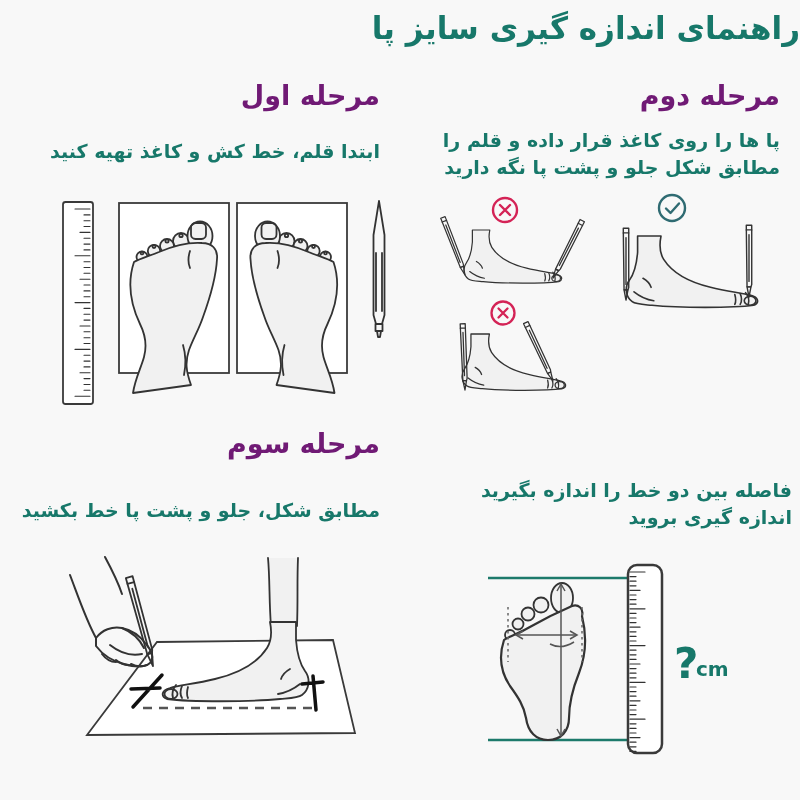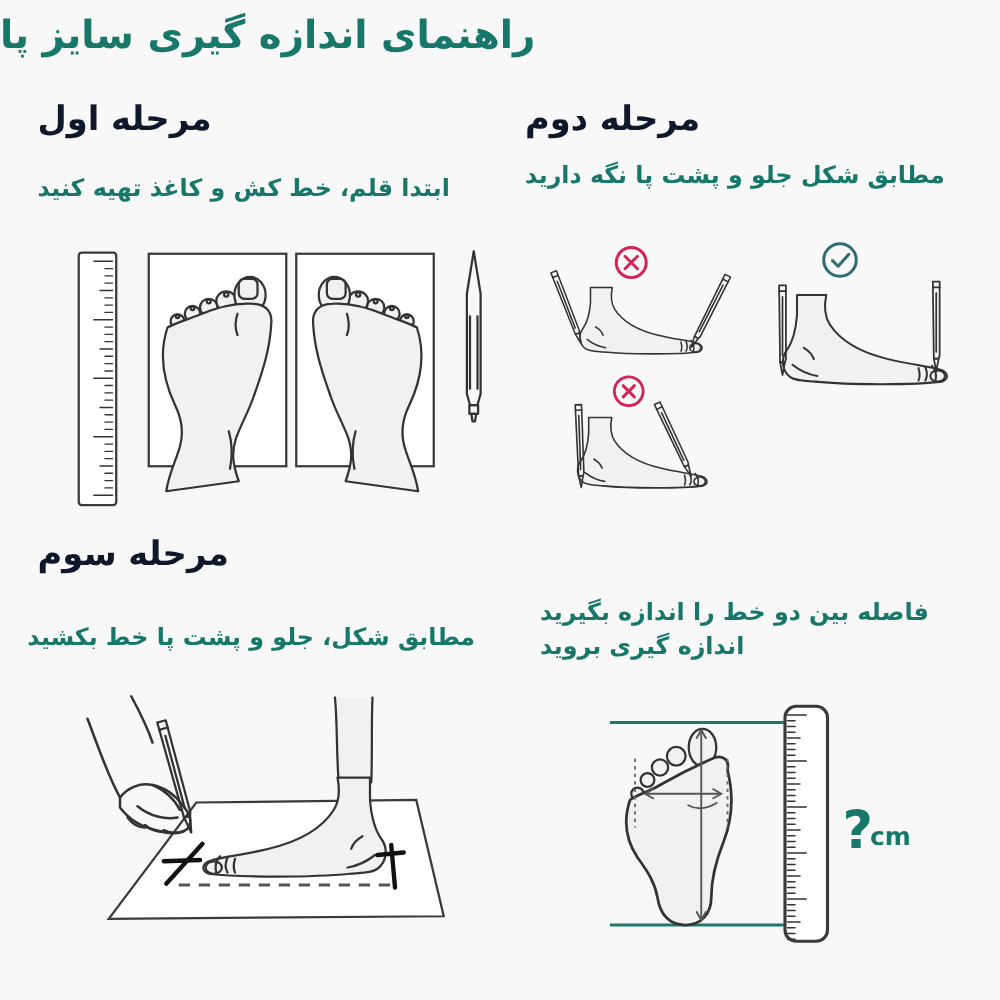--- a/index.html
+++ b/index.html
@@ -4,27 +4,27 @@
 <style>
   html,body{margin:0;padding:0;}
   body{
     width:800px;height:800px;
     background:#f8f8f8;
     font-family:"DejaVu Sans","Liberation Sans",sans-serif;
     overflow:hidden;
   }
   .canvas{position:relative;width:800px;height:800px;background:#f8f8f8;}
   .abs{position:absolute;}
-  .ctr{text-align:left;}
+  .ctr{text-align:right;}
   .title{
     top:10px;left:0;width:800px;
     font-size:31px;font-weight:700;color:#17786a;
   }
   .step-heading{
-    font-size:27px;font-weight:700;color:#0f172a;
+    font-size:27px;font-weight:700;color:#701a75;
   }
   .step-desc{
     font-size:19px;font-weight:700;color:#17786a;line-height:27px;
     white-space:nowrap;
   }
   .h1q{top:80px;left:30px;width:350px;}
   .d1q{top:138px;left:30px;width:350px;}
   .h2q{top:80px;left:420px;width:360px;}
   .d2q{top:127px;left:420px;width:360px;}
   .h3q{top:428px;left:30px;width:350px;}
@@ -83,20 +83,21 @@
     </defs>
   </svg>
 
   <div class="abs ctr title" dir="rtl">راهنمای اندازه گیری سایز پا</div>
 
   <div class="abs ctr step-heading h1q" dir="rtl">مرحله اول</div>
   <div class="abs ctr step-desc d1q" dir="rtl">ابتدا قلم، خط کش و کاغذ تهیه کنید</div>
 
   <div class="abs ctr step-heading h2q" dir="rtl">مرحله دوم</div>
   <div class="abs ctr step-desc d2q" dir="rtl">
+    <div>پا ها را روی کاغذ قرار داده و قلم را</div>
     <div>مطابق شکل جلو و پشت پا نگه دارید</div>
   </div>
 
   <div class="abs ctr step-heading h3q" dir="rtl">مرحله سوم</div>
   <div class="abs ctr step-desc d3q" dir="rtl">مطابق شکل، جلو و پشت پا خط بکشید</div>
 
   <div class="abs ctr step-desc d4q" dir="rtl">
     <div>فاصله بین دو خط را اندازه بگیرید</div>
     <div>اندازه گیری بروید</div>
   </div>

